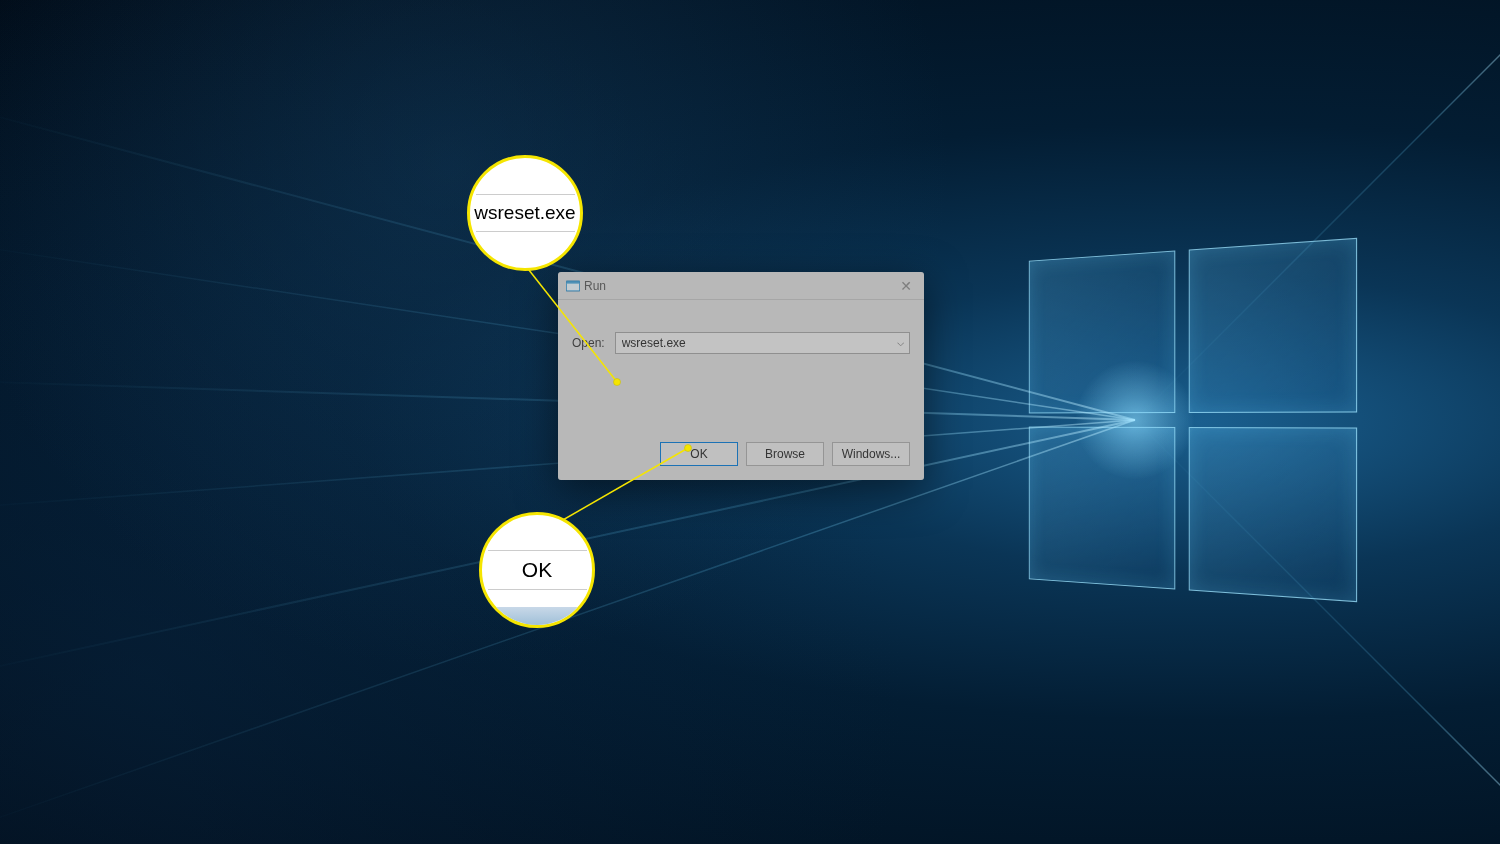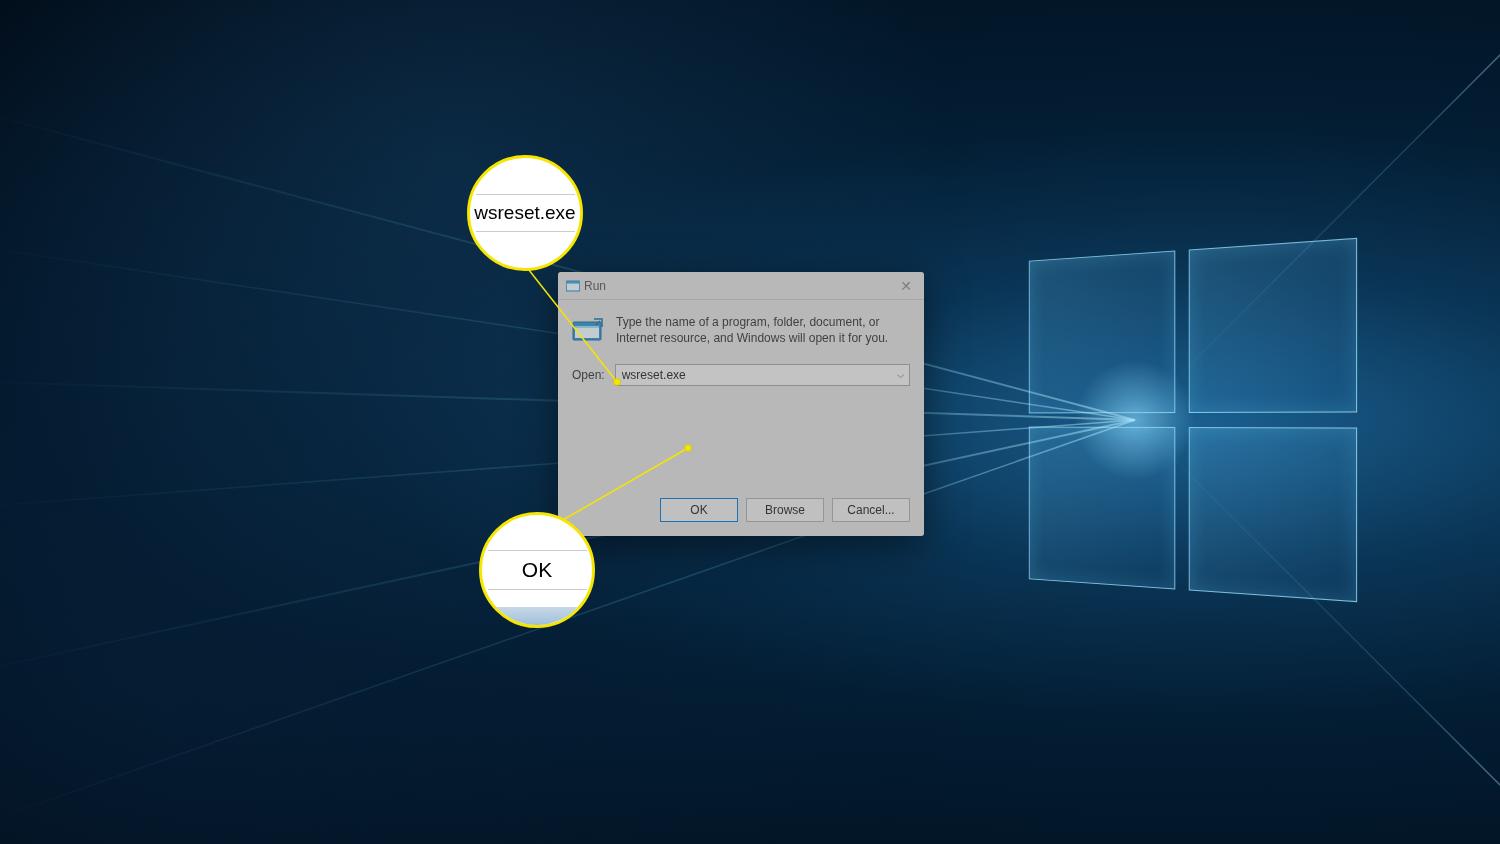--- a/index.html
+++ b/index.html
@@ -42,21 +42,21 @@
       background: linear-gradient(135deg, rgba(90, 180, 230, 0.25), rgba(30, 100, 160, 0.15));
       box-shadow: inset 0 0 20px rgba(107, 211, 255, 0.2);
     }
     
     
     .run-dialog {
       position: absolute;
       left: 558px;
       top: 272px;
       width: 366px;
-      height: 264px;
+      height: 208px;
       background: #d8d8d8;
       border-radius: 3px;
       box-shadow: 0 10px 40px rgba(0,0,0,0.5);
       z-index: 10;
       font-size: 12px;
     }
     
     .dialog-overlay {
       position: absolute;
       inset: 0;
@@ -315,44 +315,34 @@
     <svg class="titlebar-icon" viewBox="0 0 16 12">
       <rect x="0" y="0" width="16" height="12" rx="1" fill="#3a9bd4" stroke="#2a7bb4" stroke-width="0.5"></rect>
       <rect x="1" y="2.5" width="14" height="8.5" fill="#e8f4fb"></rect>
       <rect x="1" y="2.5" width="14" height="1" fill="#6bb8e0"></rect>
     </svg>
     <span class="titlebar-title">Run</span>
     <span class="close-btn">✕</span>
   </div>
 
   <div class="dialog-body">
-    <div class="body-row">
-      <svg class="run-icon" viewBox="0 0 32 26">
-        <rect x="1" y="5" width="28" height="18" rx="1" fill="#2d8fc9" stroke="#1a6fa0" stroke-width="1"></rect>
-        <rect x="3" y="9" width="24" height="12" fill="#e8f4fb"></rect>
-        <rect x="3" y="9" width="24" height="2" fill="#9cd4ee"></rect>
-        <path d="M 22 2 L 30 2 L 30 10" fill="none" stroke="#1a6fa0" stroke-width="1.5"></path>
-        <path d="M 28 4 L 24 8" fill="none" stroke="#1a6fa0" stroke-width="1.5"></path>
-      </svg>
-      <div class="instruction">Type the name of a program, folder, document, or Internet resource, and Windows will open it for you.</div>
-    </div>
 
     <div class="open-row">
       <span class="open-label">Open:</span>
       <div class="open-input-wrap">
         <input class="open-input" type="text" value="wsreset.exe" style="">
         <span class="dropdown-caret">⌵</span>
       </div>
     </div>
   </div>
 
   <div class="button-row">
     <button class="btn">OK</button>
     <button class="btn">Browse</button>
-    <button class="btn">Cancel...</button>
+    <button class="btn">Windows...</button>
   </div>
 
   <div class="dialog-overlay"></div>
 </div>
 
 <div class="connector" style="left:525px; top:265px;">
   <svg width="120" height="130">
     <line class="connector-line" x1="0" y1="0" x2="92" y2="117"></line>
     <circle class="dot" cx="92" cy="117" r="3.5"></circle>
   </svg>

